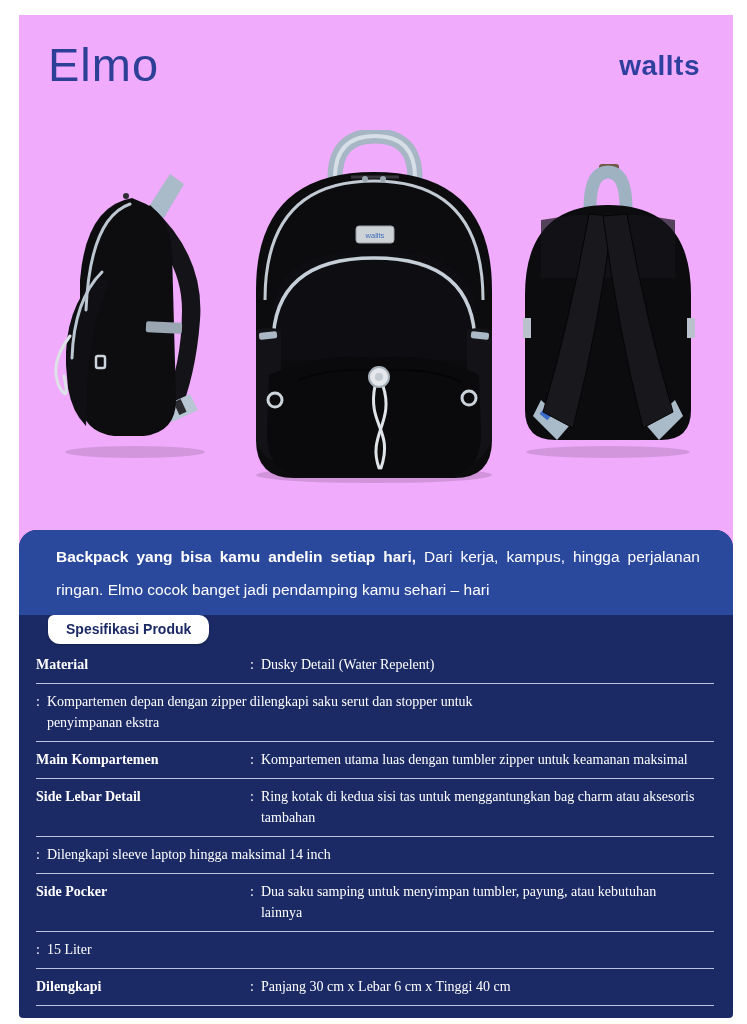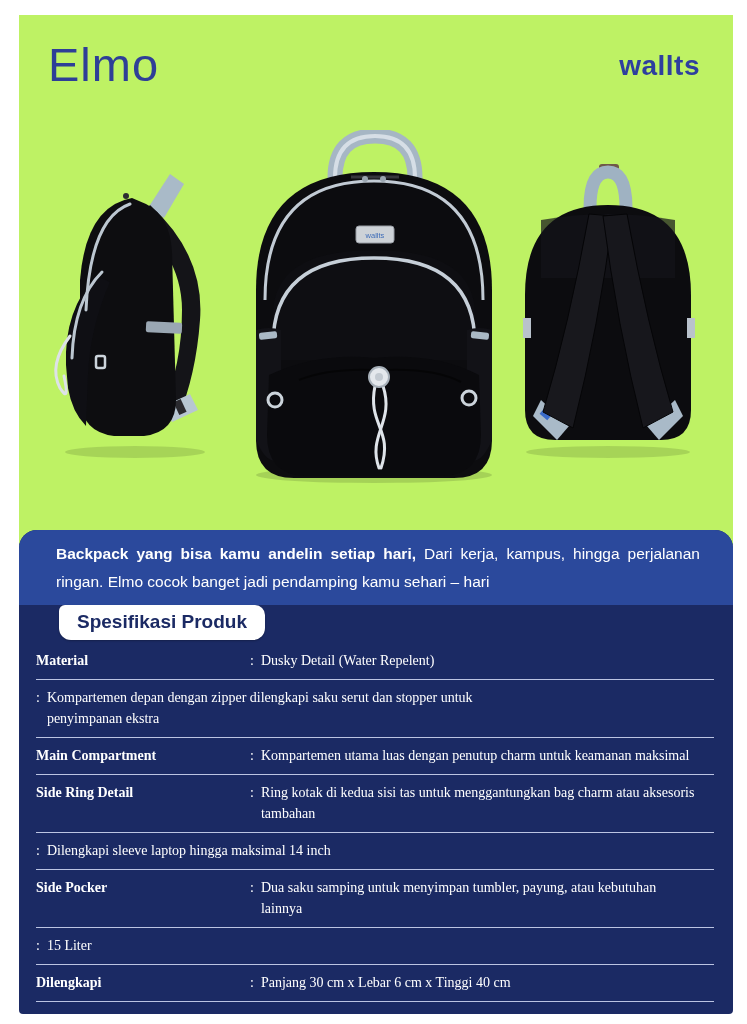--- a/index.html
+++ b/index.html
@@ -8,21 +8,21 @@
     background:#ffffff;
     font-family:"Liberation Sans", sans-serif;
     overflow:hidden;
   }
   .page { position:relative; width:747px; height:1024px; background:#ffffff; }
 
   
   .hero {
     position:absolute; left:19px; top:15px;
     width:714px; height:530px;
-    background:#bef264;
+    background:#f0abfc;
   }
   .brand-row {
     display:flex; justify-content:space-between; align-items:flex-start;
     padding:26px 33px 0 29px;
   }
   .product-name {
     font-family:"Liberation Sans", sans-serif;
     font-size:47px; font-weight:500; color:#2e3f97;
     letter-spacing:1px; line-height:1;
   }
@@ -41,33 +41,33 @@
     background:#1b2a64;
     border-radius:18px 18px 4px 4px;
     min-height:481px;
   }
   .desc {
     background:#2b499c;
     border-radius:18px 18px 0 0;
     padding:10px 33px 9px 37px;
   }
   .desc p {
-    color:#ffffff; font-size:15.5px; line-height:28px;
+    color:#ffffff; font-size:15.5px; line-height:33px;
     text-align:justify;
   }
   .desc .b { font-weight:700; }
 
   .spec { padding:0 19px 12px 17px; }
   .spec-badge {
     display:inline-block;
     background:#ffffff; color:#1b2a64;
-    font-size:19px; font-weight:700;
+    font-size:14px; font-weight:700;
     padding:6px 18px 7px;
     border-radius:6px 10px 12px 12px;
-    margin-left:23px;
+    margin-left:12px;
     box-shadow:0 1px 2px rgba(0,0,0,0.25);
   }
   .rows { margin-top:3px;font-family:Liberation Serif, serif; }
   .row {
     display:flex; align-items:flex-start;
     padding:7px 0 8px;
     border-bottom:1px solid rgba(216,223,248,0.85);
   }
   .lab {
     width:214px; flex:0 0 214px;
@@ -168,28 +168,28 @@
               <span class="vtext">Dusky Detail (Water Repelent)</span>
             </div>
         </div>
         <div class="row">
           <div class="val">
               <span class="colon">:</span>
               <span class="vtext">Kompartemen depan dengan zipper dilengkapi saku serut dan stopper untuk penyimpanan ekstra</span>
             </div>
         </div>
         <div class="row">
-          <div class="lab">Main Compartment</div>
-          <div class="val">
-              <span class="colon">:</span>
-              <span class="vtext">Kompartemen utama luas dengan penutup charm untuk keamanan maksimal</span>
-            </div>
-        </div>
-        <div class="row">
-          <div class="lab">Side Ring Detail</div>
+          <div class="lab">Main Kompartemen</div>
+          <div class="val">
+              <span class="colon">:</span>
+              <span class="vtext">Kompartemen utama luas dengan tumbler zipper untuk keamanan maksimal</span>
+            </div>
+        </div>
+        <div class="row">
+          <div class="lab">Side Lebar Detail</div>
           <div class="val">
               <span class="colon">:</span>
               <span class="vtext">Ring kotak di kedua sisi tas untuk menggantungkan bag charm atau aksesoris tambahan</span>
             </div>
         </div>
         <div class="row">
           <div class="val">
               <span class="colon">:</span>
               <span class="vtext">Dilengkapi sleeve laptop hingga maksimal 14 inch</span>
             </div>

